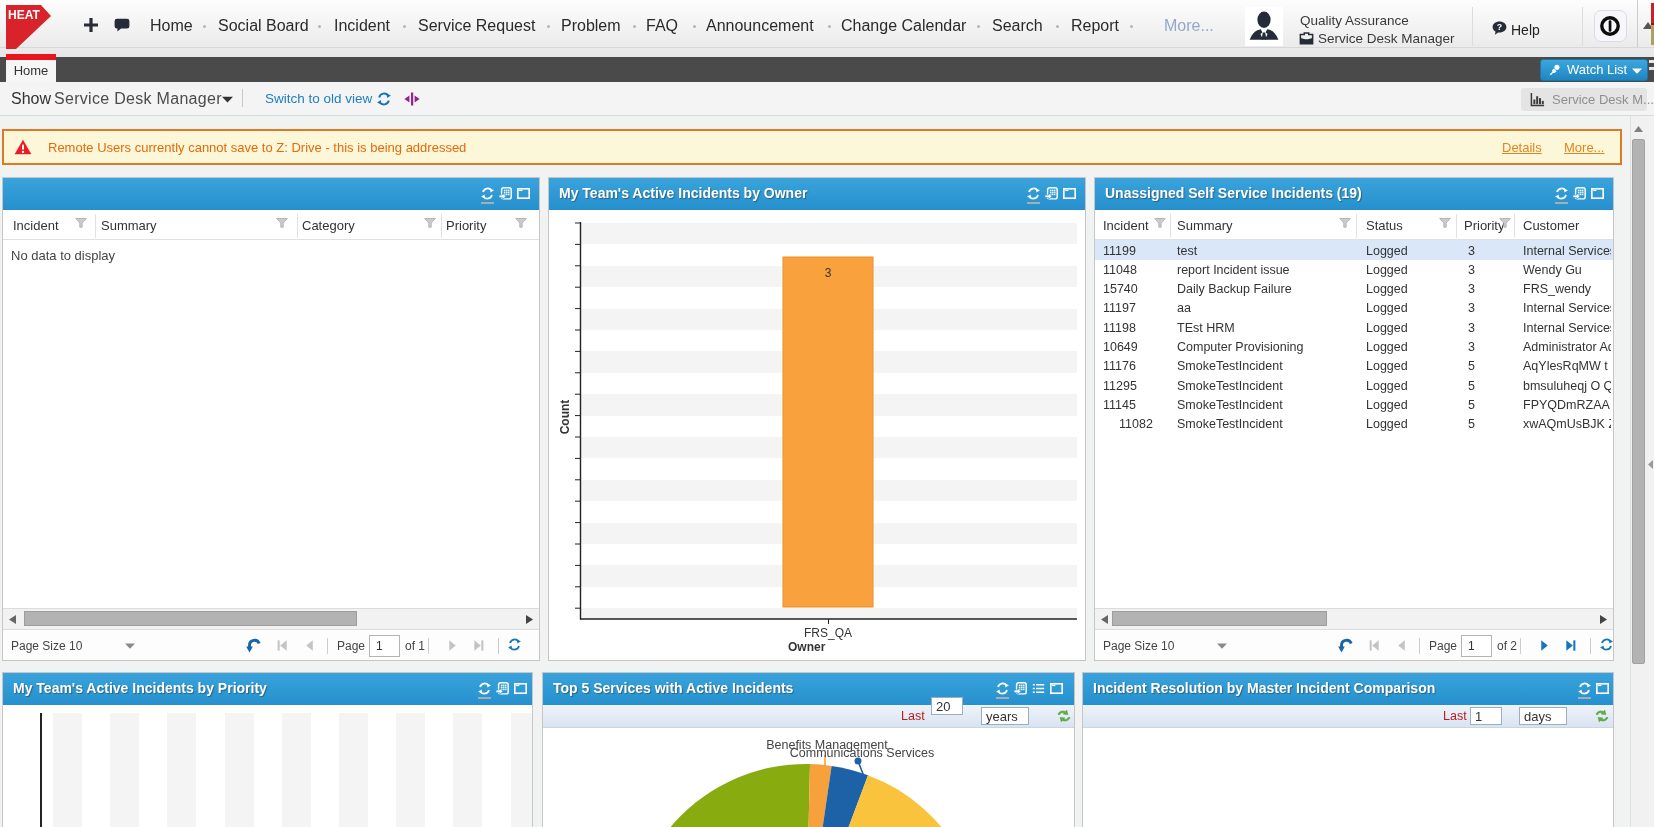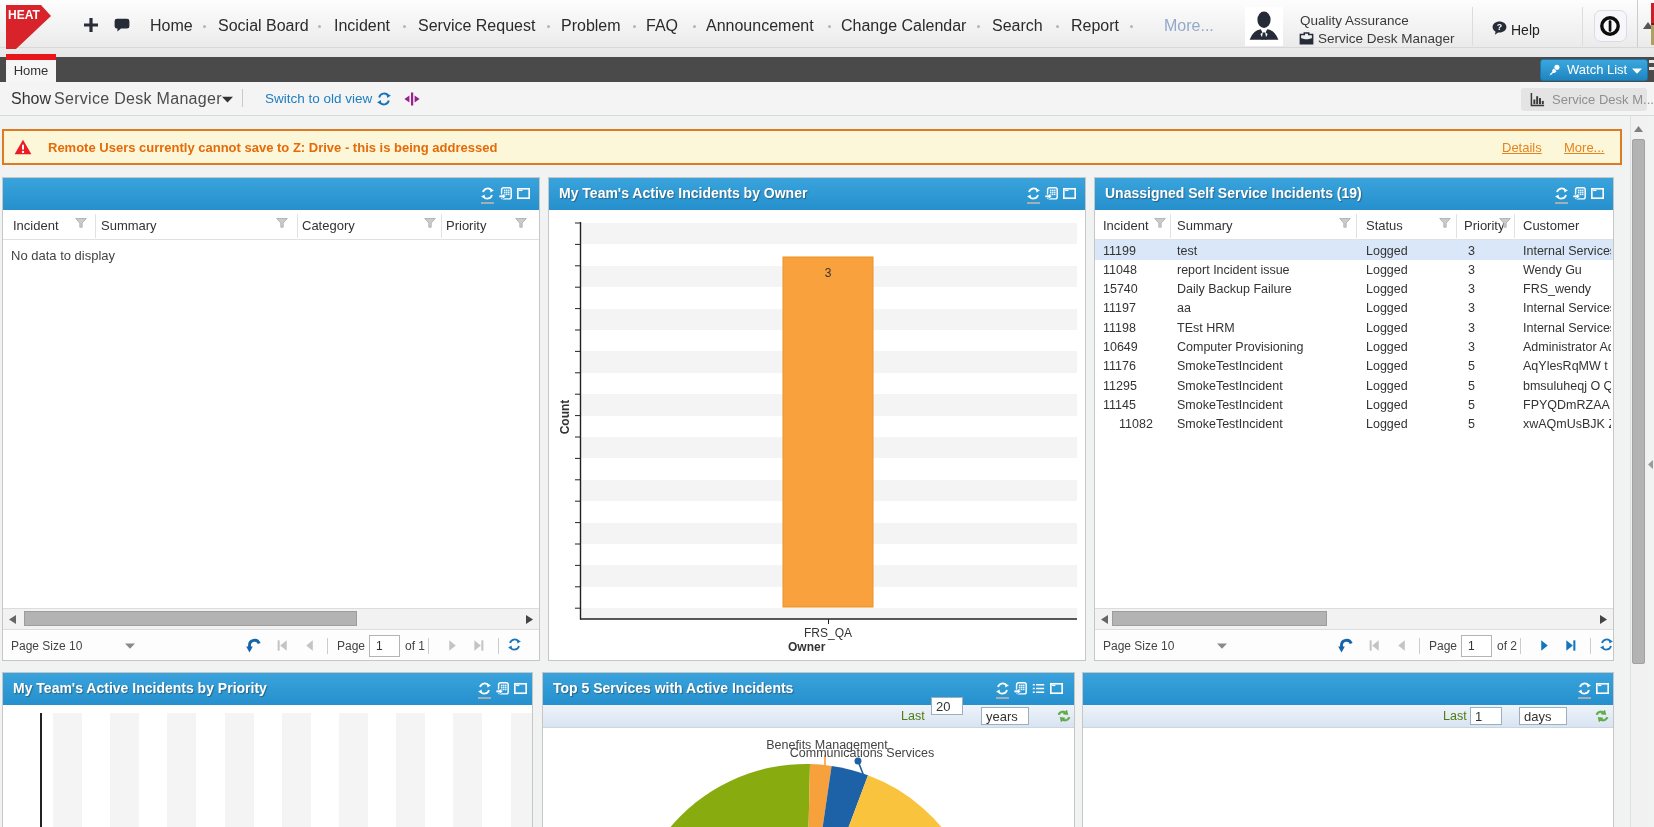--- a/index.html
+++ b/index.html
@@ -25,21 +25,21 @@
 .colhdr{font-size:13px;color:#333;white-space:nowrap}
 .cdiv{width:1px;background:#e2e2e2}
 .cell{font-size:12.5px;color:#333;white-space:nowrap}
 .hscroll{left:0;height:22px;background:#f2f2f2;border-top:1px solid #dcdcdc;border-bottom:1px solid #dcdcdc}
 .thumb{top:3px;height:15px;background:#b3b3b3;border:1px solid #9d9d9d}
 .pfoot{font-size:12px;color:#444;white-space:nowrap}
 .pginput{width:31px;height:22px;border:1px solid #b4b4b4;background:#fff;font-size:12px;color:#333;
  text-align:left;padding-left:6px;line-height:20px}
 .fdiv{width:1px;height:16px;background:#ccc}
 .tbar{height:23px;background:linear-gradient(#eef3fa,#d9e4f1);border-bottom:1px solid #c9d6e5}
-.tlbl{font-size:13px;color:#4d7c0f}
+.tlbl{font-size:13px;color:#b91c1c}
 .tinp{height:18px;background:#fff;border:1px solid #9daebf;font-size:13px;color:#333;padding:1px 0 0 4px;line-height:16px}
 </style></head><body>
 <div id="app">
 <svg width="0" height="0" style="position:absolute">
 <defs>
 <symbol id="i-ref" viewBox="0 0 16 16">
  <path d="M2.5 6.2A5.9 5.9 0 0 1 12.9 4.1" fill="none" stroke="currentColor" stroke-width="2.2"></path>
  <path d="M13.5 9.8A5.9 5.9 0 0 1 3.1 11.9" fill="none" stroke="currentColor" stroke-width="2.2"></path>
  <path d="M15.9 3.9L10.8 1.8l.9 5z" fill="currentColor"></path>
  <path d="M.1 12.1l5.1 2.1-.9-5z" fill="currentColor"></path>
@@ -227,21 +227,21 @@
     </svg>
     <div class="ab" style="left:1521px;top:88px;width:126px;height:23px;background:#e4e4e4;border-radius:3px"></div>
     <svg class="ab ic" style="left:1530px;top:92px;" width="15" height="15">
       <use href="#i-chart"></use>
     </svg>
     <div class="ab" style="left:1552px;top:92px;font-size:13px;color:#8f8f8f">Service Desk M...</div>
     <div class="ab" id="alert"></div>
     <svg class="ab ic" style="left:14px;top:139px;" width="18" height="16">
       <use href="#i-warn"></use>
     </svg>
-    <div class="ab" style="left:48px;top:140px;font-size:13px;font-weight:bold;color:#e56a0a">Remote Users currently cannot save to Z: Drive - this is being addressed</div>
+    <div class="ab" style="left:48px;top:140px;font-size:13px;font-weight:normal;color:#e56a0a">Remote Users currently cannot save to Z: Drive - this is being addressed</div>
     <div class="ab" style="left:1502px;top:140px;font-size:13px;color:#e5831f;text-decoration:underline">Details</div>
     <div class="ab" style="left:1564px;top:140px;font-size:13px;color:#e5831f;text-decoration:underline">More...</div>
     <div class="ab panel" style="left:2px;top:177px;width:538px;height:484px">
       <div class="ab phead"></div>
       <svg class="ab ic" style="left:478px;top:9px;color:#fff;" width="13" height="13">
         <use href="#i-ref"></use>
       </svg>
       <div class="ab" style="left:478px;top:24px;width:13px;height:2px;background:#b5b5b5;opacity:.85"></div>
       <svg class="ab ic" style="left:496px;top:9px;color:#fff;" width="13" height="13">
         <use href="#i-exp"></use>
@@ -524,20 +524,21 @@
         <path d="M263 228 L325.0 62.2 A177 177 0 0 1 434.0 273.8 Z" fill="#fac33d"></path>
         <line x1="282" y1="42" x2="282" y2="54" stroke="#f6a13b" stroke-width="1.6"></line>
         <circle cx="315" cy="48" r="3.5" fill="#1d62a6"></circle>
         <line x1="315" y1="48" x2="322" y2="66" stroke="#1d62a6" stroke-width="1.6"></line>
       </svg>
       <div class="ab" style="left:174px;top:65px;width:220px;text-align:center;font-size:12.5px;color:#444">Benefits Management</div>
       <div class="ab" style="left:209px;top:73px;width:220px;text-align:center;font-size:12.5px;color:#444">Communications Services</div>
     </div>
     <div class="ab panel" style="left:1082px;top:672px;width:532px;height:158px">
       <div class="ab phead"></div>
+      <div class="ab ptitle">Incident Resolution by Master Incident Comparison</div>
       <svg class="ab ic" style="left:495px;top:9px;color:#fff;" width="13" height="13">
         <use href="#i-ref"></use>
       </svg>
       <div class="ab" style="left:495px;top:24px;width:13px;height:2px;background:#b5b5b5;opacity:.85"></div>
       <svg class="ab ic" style="left:513px;top:9px;color:#fff;" width="13" height="13">
         <use href="#i-max"></use>
       </svg>
       <div class="ab tbar" style="left:0;top:32px;width:530px"></div>
       <div class="ab tlbl ab" style="left:360px;top:36px;font-size:12.5px">Last</div>
       <div class="ab tinp ab" style="left:387px;top:34px;width:32px">1</div>

